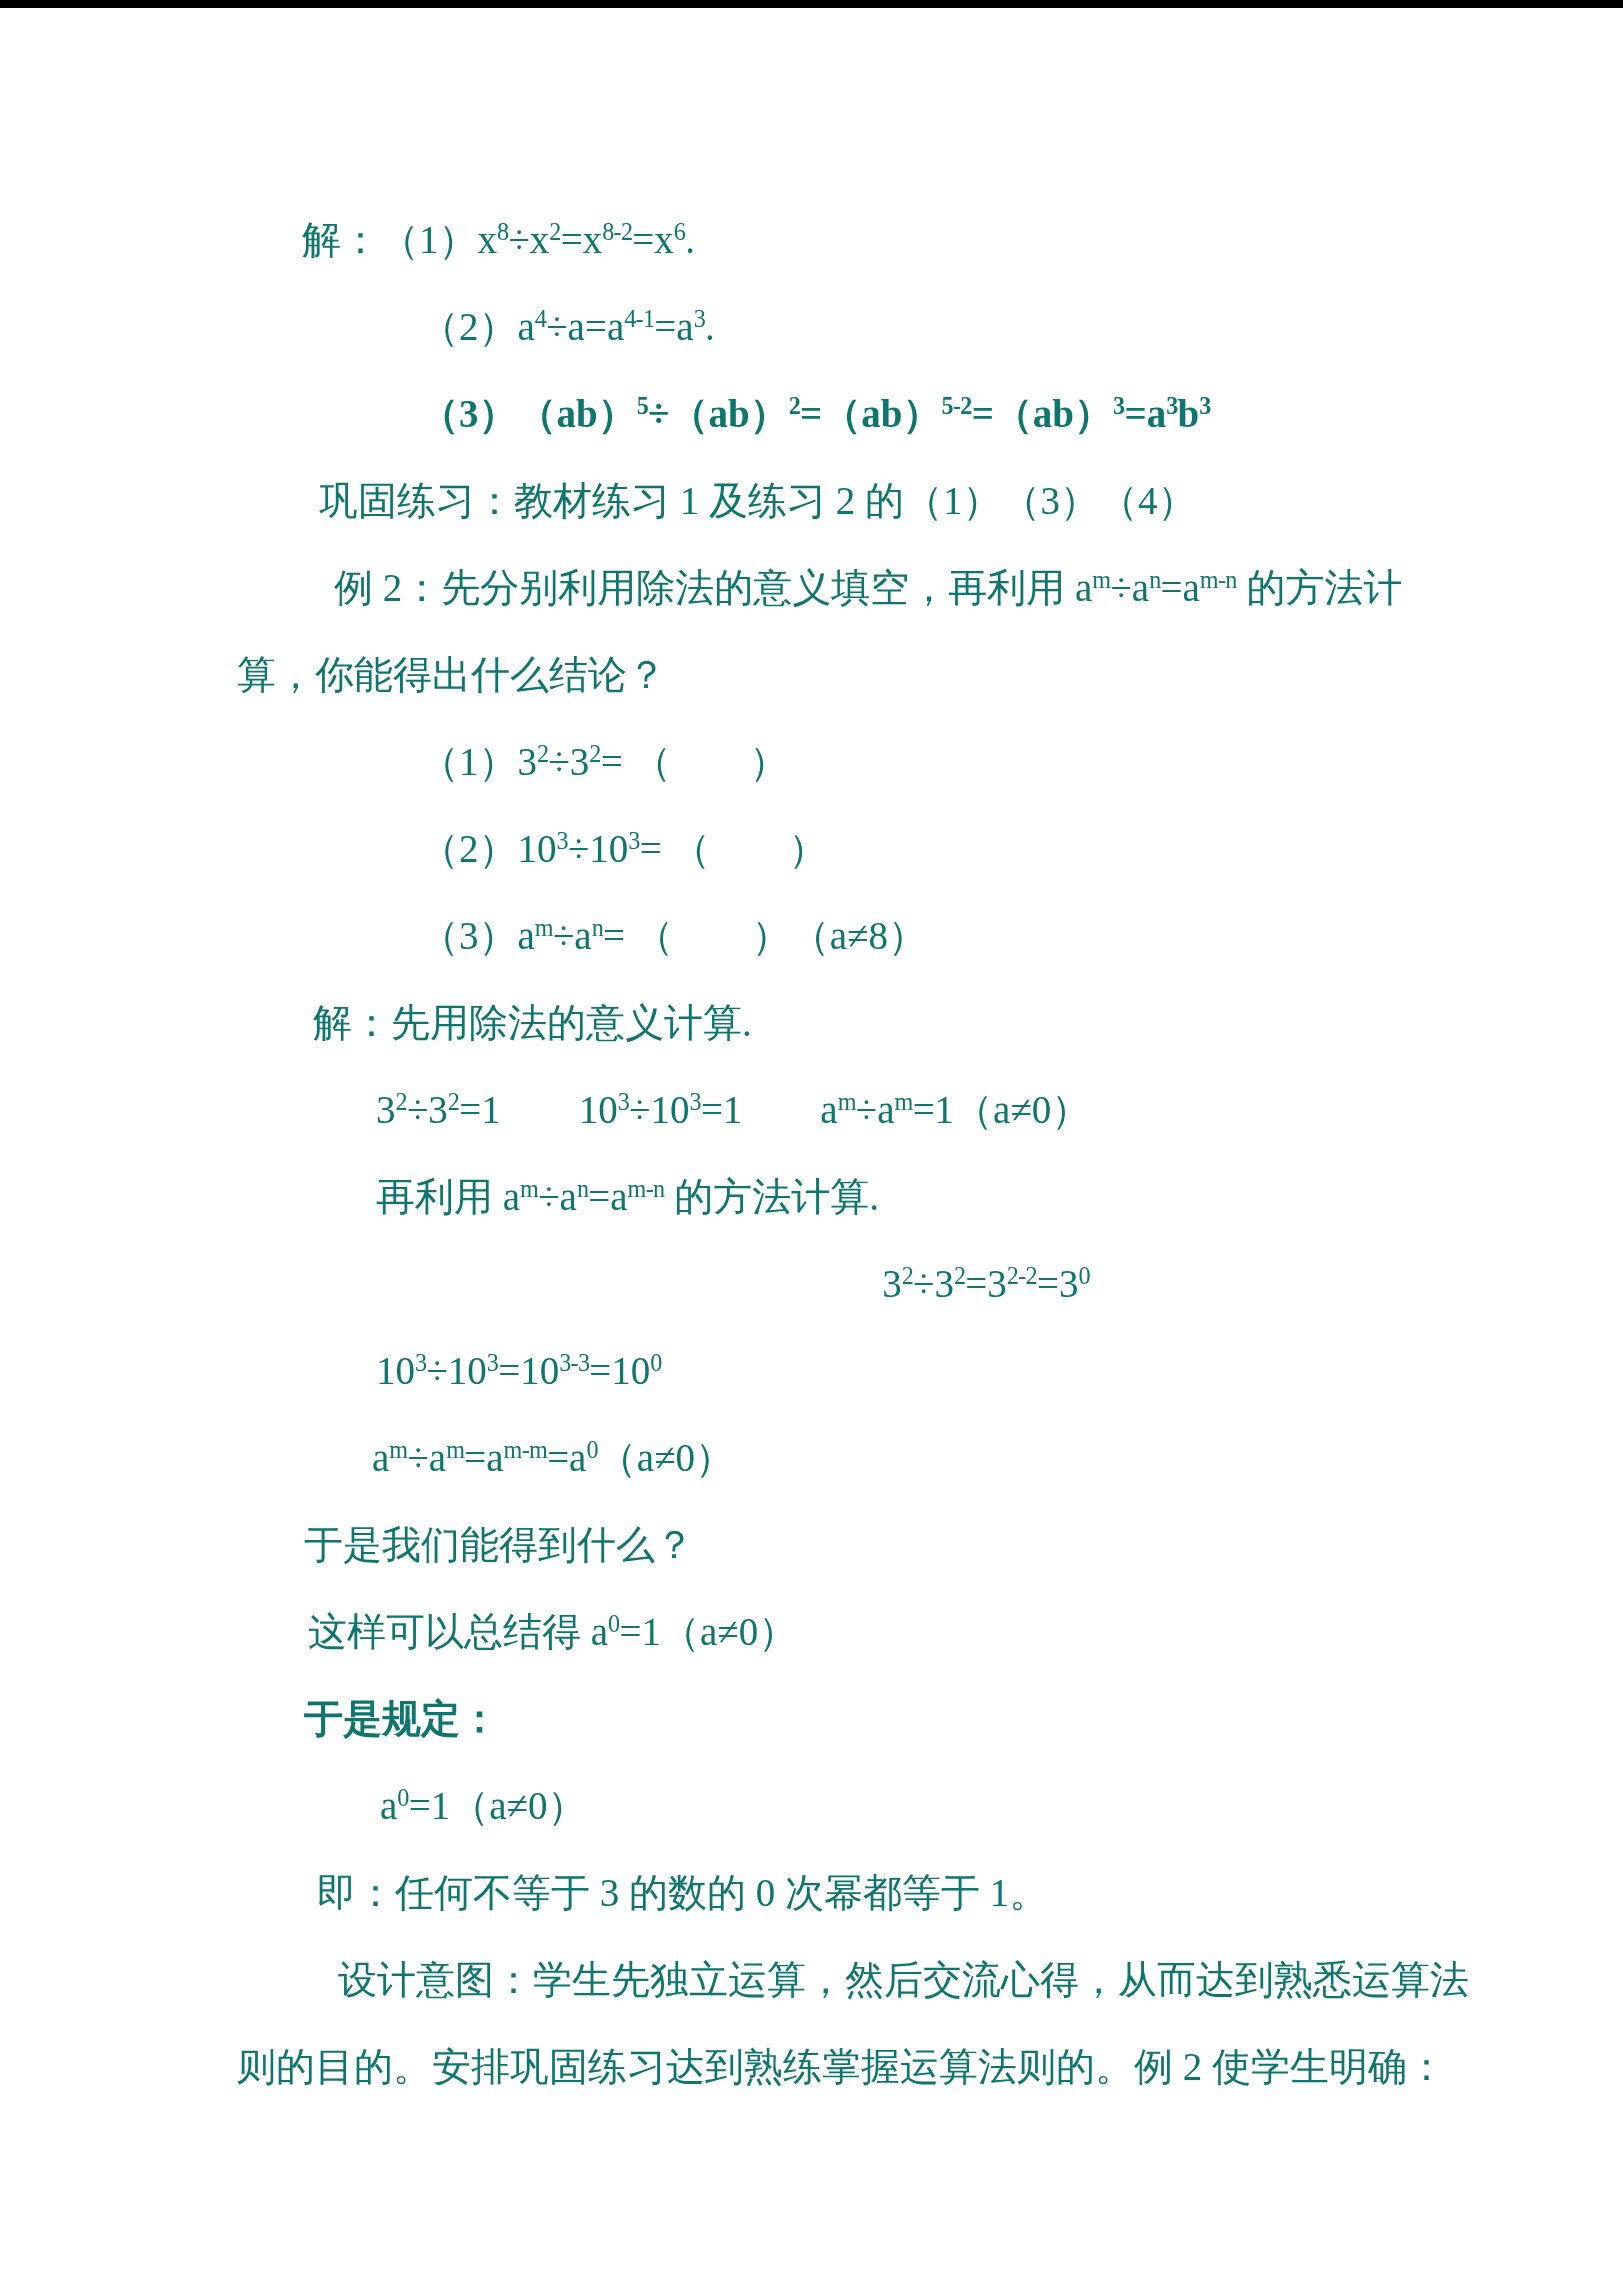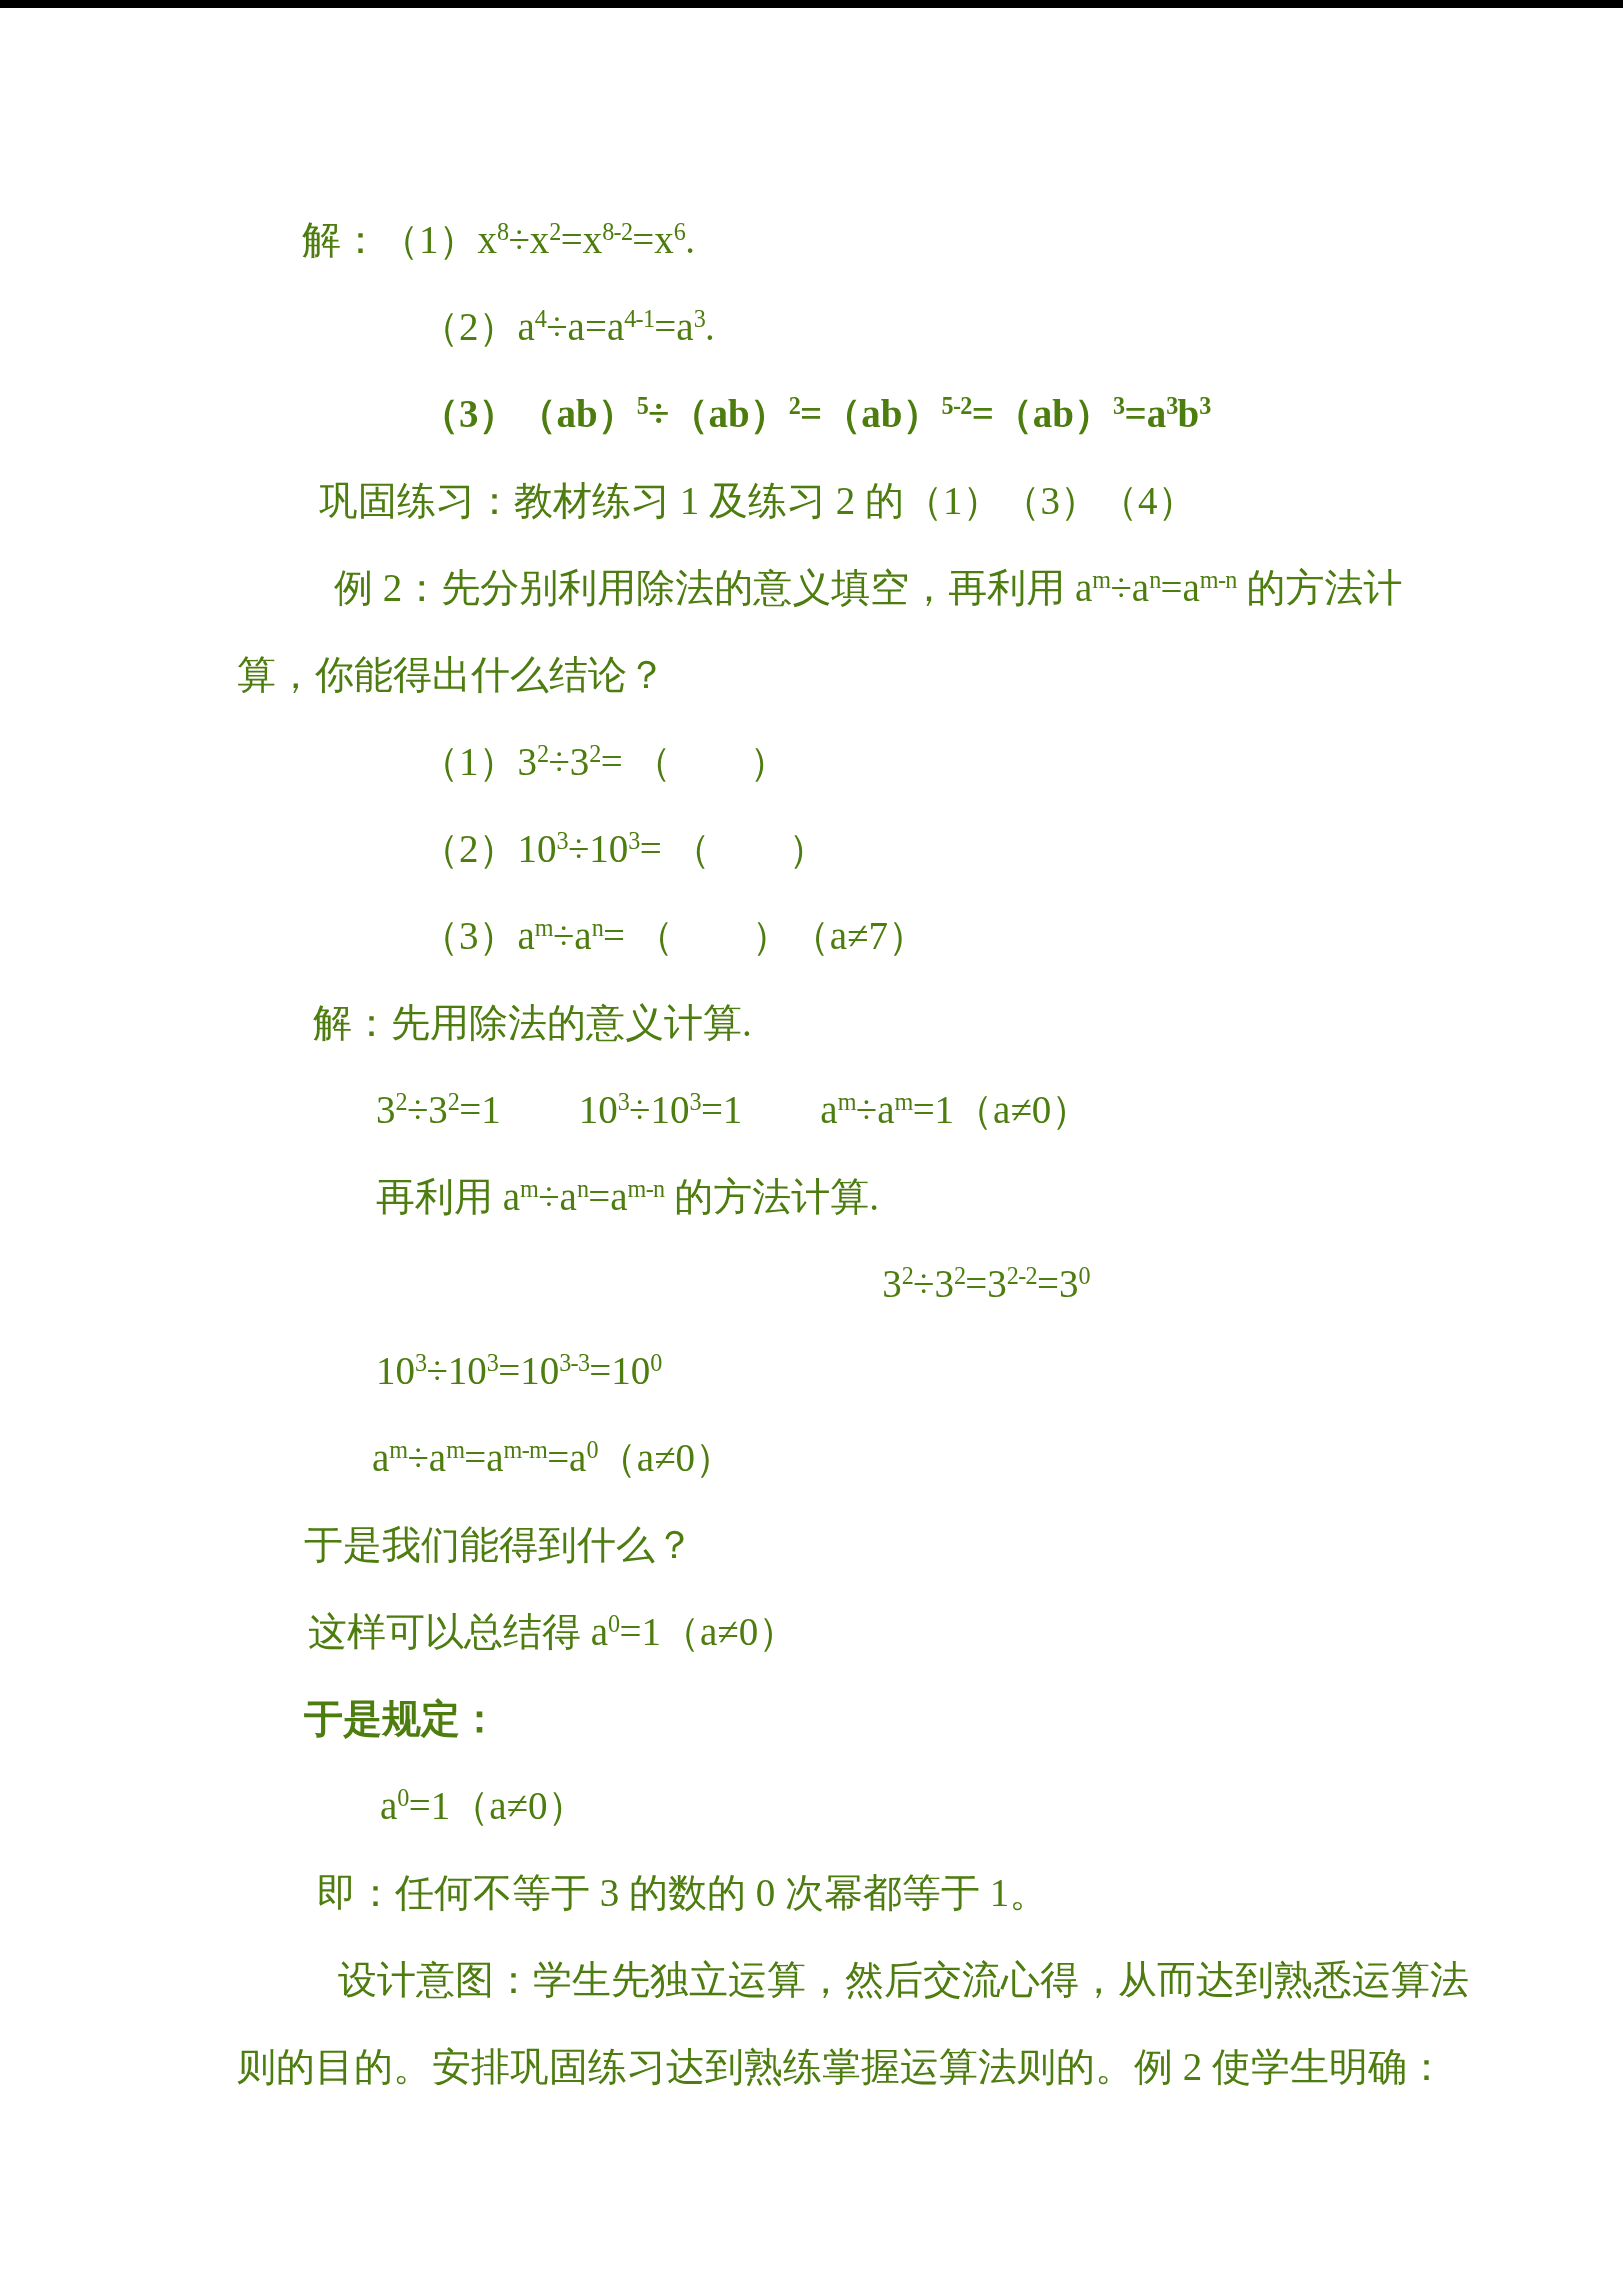--- a/index.html
+++ b/index.html
@@ -27,21 +27,21 @@
   .content {
     position: absolute;
     top: 196px;
     left: 237px;
     right: 27px;
   }
   .line {
     font-size: 39px;
     line-height: 87px;
     white-space: pre;
-    color: #4d7c0f;
+    color: #0f766e;
   }
   .line sup {
     font-size: 0.62em;
     line-height: 0;
     vertical-align: baseline;
     position: relative;
     top: -0.55em;
     letter-spacing: -0.7px;
   }
 </style>
@@ -52,21 +52,21 @@
   <div class="top-bar"></div>
   <div class="content" id="content" style="color: rgb(0, 0, 0);">
       <div class="line" style="padding-left: 65px;"><span>解：（1）x</span><sup>8</sup><span>÷x</span><sup>2</sup><span>=x</span><sup>8-2</sup><span>=x</span><sup>6</sup><span>.</span></div>
       <div class="line" style="padding-left: 183px;"><span>（2）a</span><sup>4</sup><span>÷a=a</span><sup>4-1</sup><span>=a</span><sup>3</sup><span>.</span></div>
       <div class="line" style="padding-left: 183px; font-weight: bold;"><span>（3）（ab）</span><sup>5</sup><span>÷（ab）</span><sup>2</sup><span>=（ab）</span><sup>5-2</sup><span>=（ab）</span><sup>3</sup><span>=a</span><sup>3</sup><span>b</span><sup>3</sup></div>
       <div class="line" style="padding-left: 82px;"><span>巩固练习：教材练习 1 及练习 2 的（1）（3）（4）</span></div>
       <div class="line" style="padding-left: 97px;"><span>例 2：先分别利用除法的意义填空，再利用 a</span><sup>m</sup><span>÷a</span><sup>n</sup><span>=a</span><sup>m-n</sup><span> 的方法计</span></div>
       <div class="line" style="padding-left: 0px;"><span>算，你能得出什么结论？</span></div>
       <div class="line" style="padding-left: 183px;"><span>（1）3</span><sup>2</sup><span>÷3</span><sup>2</sup><span>= （　　）</span></div>
       <div class="line" style="padding-left: 183px;"><span>（2）10</span><sup>3</sup><span>÷10</span><sup>3</sup><span>= （　　）</span></div>
-      <div class="line" style="padding-left: 183px;"><span>（3）a</span><sup>m</sup><span>÷a</span><sup>n</sup><span>= （　　）（a≠7）</span></div>
+      <div class="line" style="padding-left: 183px;"><span>（3）a</span><sup>m</sup><span>÷a</span><sup>n</sup><span>= （　　）（a≠8）</span></div>
       <div class="line" style="padding-left: 76px;"><span>解：先用除法的意义计算.</span></div>
       <div class="line" style="padding-left: 139px;"><span>3</span><sup>2</sup><span>÷3</span><sup>2</sup><span>=1　　10</span><sup>3</sup><span>÷10</span><sup>3</sup><span>=1　　a</span><sup>m</sup><span>÷a</span><sup>m</sup><span>=1（a≠0）</span></div>
       <div class="line" style="padding-left: 139px;"><span>再利用 a</span><sup>m</sup><span>÷a</span><sup>n</sup><span>=a</span><sup>m-n</sup><span> 的方法计算.</span></div>
       <div class="line" style="padding-left: 139px; text-align: center;"><span>3</span><sup>2</sup><span>÷3</span><sup>2</sup><span>=3</span><sup>2-2</sup><span>=3</span><sup>0</sup></div>
       <div class="line" style="padding-left: 139px;"><span>10</span><sup>3</sup><span>÷10</span><sup>3</sup><span>=10</span><sup>3-3</sup><span>=10</span><sup>0</sup></div>
       <div class="line" style="padding-left: 135px;"><span>a</span><sup>m</sup><span>÷a</span><sup>m</sup><span>=a</span><sup>m-m</sup><span>=a</span><sup>0</sup><span>（a≠0）</span></div>
       <div class="line" style="padding-left: 67px;"><span>于是我们能得到什么？</span></div>
       <div class="line" style="padding-left: 71px;"><span>这样可以总结得 a</span><sup>0</sup><span>=1（a≠0）</span></div>
       <div class="line" style="padding-left: 67px; font-weight: bold;"><span>于是规定：</span></div>
       <div class="line" style="padding-left: 143px;"><span>a</span><sup>0</sup><span>=1（a≠0）</span></div>

